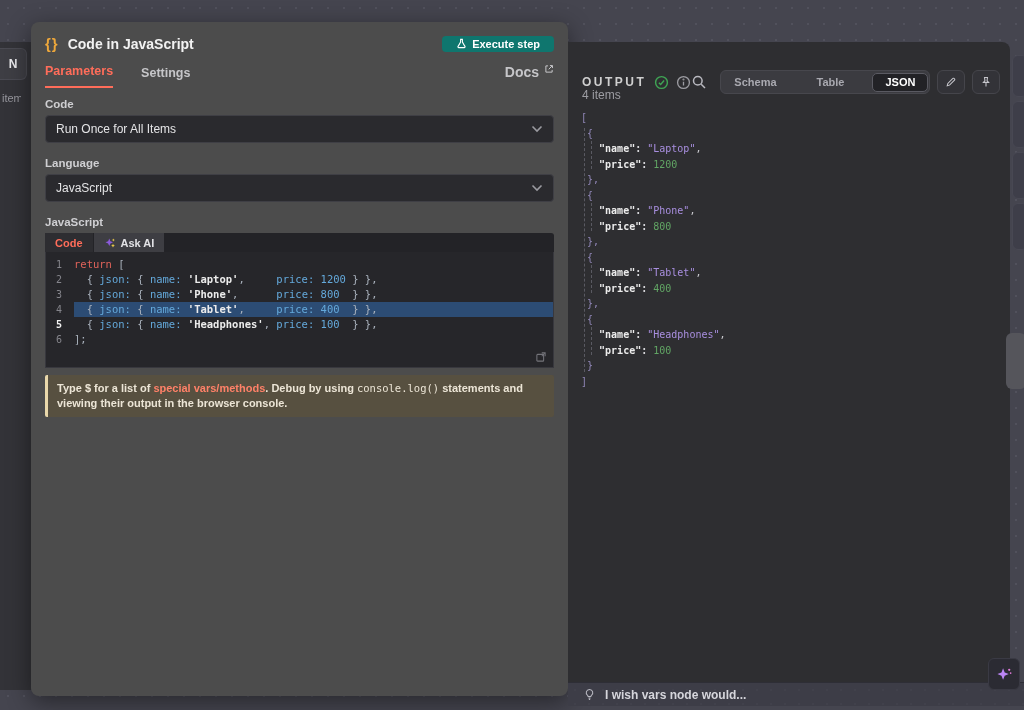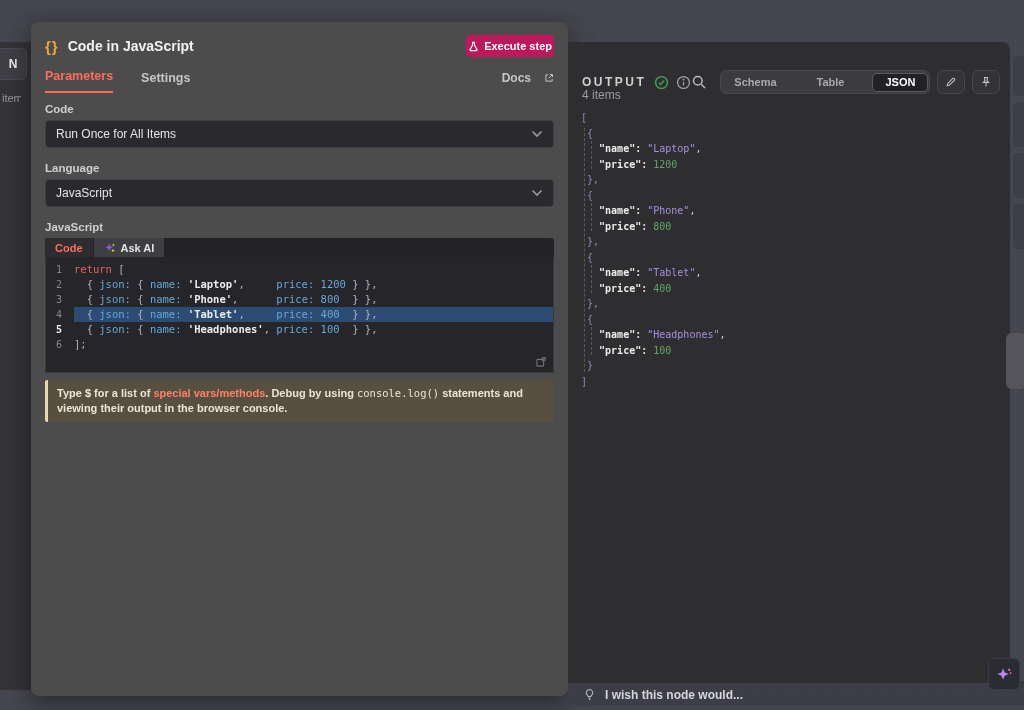--- a/index.html
+++ b/index.html
@@ -15,27 +15,27 @@
   .left-partial-btn{position:absolute;left:0;top:6px;width:26px;height:30px;background:#3e3e44;
     border:1px solid #4a4a52;border-left:none;border-radius:0 6px 6px 0;color:#e9e9ec;
     font-size:12px;font-weight:bold;display:flex;align-items:center;justify-content:center;}
   .left-item-label{position:absolute;left:2px;top:50px;color:#97979e;font-size:11px;white-space:nowrap;overflow:hidden;width:19px;}
   
   .modal{position:absolute;left:31px;top:22px;width:537px;height:674px;background:#4c4c4c;
     border-radius:8px;box-shadow:0 6px 24px rgba(0,0,0,.45);}
   .modal-header{display:flex;align-items:center;padding:13px 14px 0 14px;}
   .node-icon{color:#eda73b;font-weight:bold;font-size:15px;letter-spacing:1px;margin-right:9px;}
   .modal-title{color:#f2f2f2;font-weight:bold;font-size:14px;flex:1;}
-  .exec-btn{background:#be185d;color:#fff;border:none;border-radius:4px;height:22px;
-    display:flex;align-items:center;gap:5px;padding:0 2px;font-size:11px;font-weight:bold;cursor:pointer;}
+  .exec-btn{background:#0f766e;color:#fff;border:none;border-radius:4px;height:16px;
+    display:flex;align-items:center;gap:5px;padding:0 14px;font-size:11px;font-weight:bold;cursor:pointer;}
   .modal-tabs{display:flex;align-items:flex-end;padding:0 14px;margin-top:10px;height:26px;}
   .tab{font-size:12.5px;font-weight:bold;padding-bottom:8px;margin-right:28px;cursor:pointer;}
   .tab.active{color:#ff6d5a;border-bottom:2px solid #ff6d5a;}
   .tab.inactive{color:#c6c6c9;}
-  .docs-link{margin-left:auto;color:#c6c6c9;font-size:12px;font-weight:bold;display:flex;align-items:center;gap:13px;padding-bottom:8px;cursor:pointer;}
+  .docs-link{margin-left:auto;color:#c6c6c9;font-size:14px;font-weight:bold;display:flex;gap:5px;padding-bottom:8px;cursor:pointer;}
   .modal-body{padding:10px 14px 0 14px;}
   .field-label{color:#cfcfd2;font-size:11.5px;font-weight:bold;margin-bottom:5px;}
   .select{height:26px;background:#2a2a2e;border:1px solid #3f3f45;border-radius:4px;
     display:flex;align-items:center;padding:0 10px;color:#e4e4e6;font-size:12px;margin-bottom:14px;cursor:pointer;}
   .select .chev{margin-left:auto;}
   
   .editor-tabs{display:flex;align-items:stretch;background:#232327;height:19px;border-radius:3px 3px 0 0;gap:1px;text-align:right;}
   .etab{display:flex;align-items:center;gap:5px;padding:0 10px;font-size:11px;font-weight:bold;cursor:pointer;}
   .etab.code{background:#2d2d31;color:#ff6d5a;}
   .etab.askai{background:#3e3e43;color:#e3e3e6;}
@@ -251,21 +251,21 @@
 <div class="ghost-btn" style="top:203px;height:45px;"></div>
 <div class="thumb-btn"></div>
 
 <div class="footer-bar">
   <span>
     <svg width="13" height="13" viewBox="0 0 16 16" fill="none" stroke="#b9b9c2" stroke-width="1.3">
         <path d="M8 1.8a4 4 0 0 1 2.4 7.2c-.5.4-.7.9-.7 1.4H6.3c0-.5-.2-1-.7-1.4A4 4 0 0 1 8 1.8z"></path>
         <path d="M6.7 12.2h2.6M7.2 14h1.6"></path>
       </svg>
   </span>
-  <span class="wish-text">I wish this node would...</span>
+  <span class="wish-text">I wish vars node would...</span>
 </div>
 
 <div class="ai-btn">
   <span>
     <svg width="17" height="17" viewBox="0 0 18 18">
         <path d="M7.5 2.5l1.7 4.3 4.3 1.7-4.3 1.7-1.7 4.3-1.7-4.3L1.5 8.5l4.3-1.7z" fill="#bb86f5"></path>
         <circle cx="14" cy="4" r="1.2" fill="#e07ad9"></circle>
         <circle cx="15.5" cy="7.5" r="0.9" fill="#e07ad9"></circle>
       </svg>
   </span>

